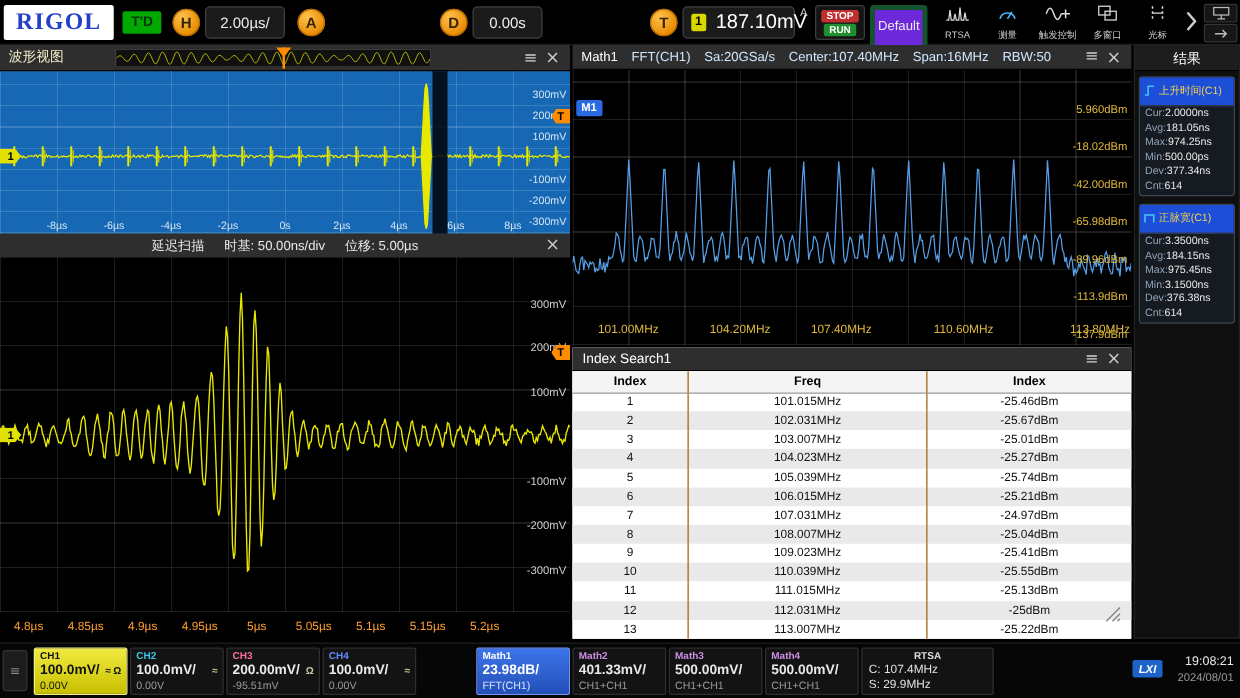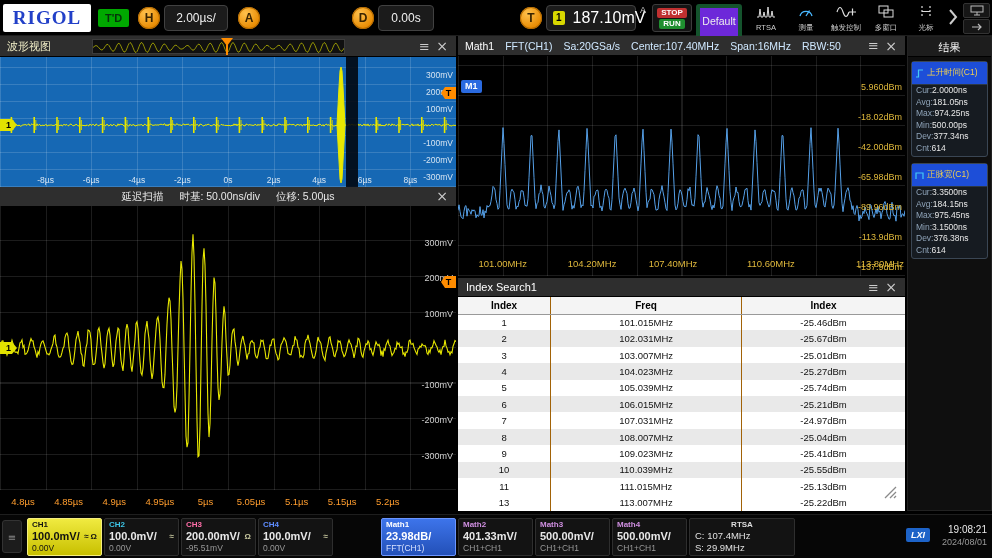--- a/index.html
+++ b/index.html
@@ -437,20 +437,25 @@
           <tr class="alt">
             <td>10</td>
             <td>110.039MHz</td>
             <td>-25.55dBm</td>
           </tr>
           <tr>
             <td>11</td>
             <td>111.015MHz</td>
             <td>-25.13dBm</td>
           </tr>
+          <tr class="alt">
+            <td>12</td>
+            <td>112.031MHz</td>
+            <td>-25dBm</td>
+          </tr>
           <tr>
             <td>13</td>
             <td>113.007MHz</td>
             <td>-25.22dBm</td>
           </tr>
         </tbody>
     </table>
     <div class="rhandle"><svg width="13" height="13" viewBox="0 0 13 13">
           <path d="M12 1 L1 12 M12 6 L6 12 M12 10 L10 12" stroke="#8a8a8a" stroke-width="1.3" fill="none"></path>
         </svg></div>

